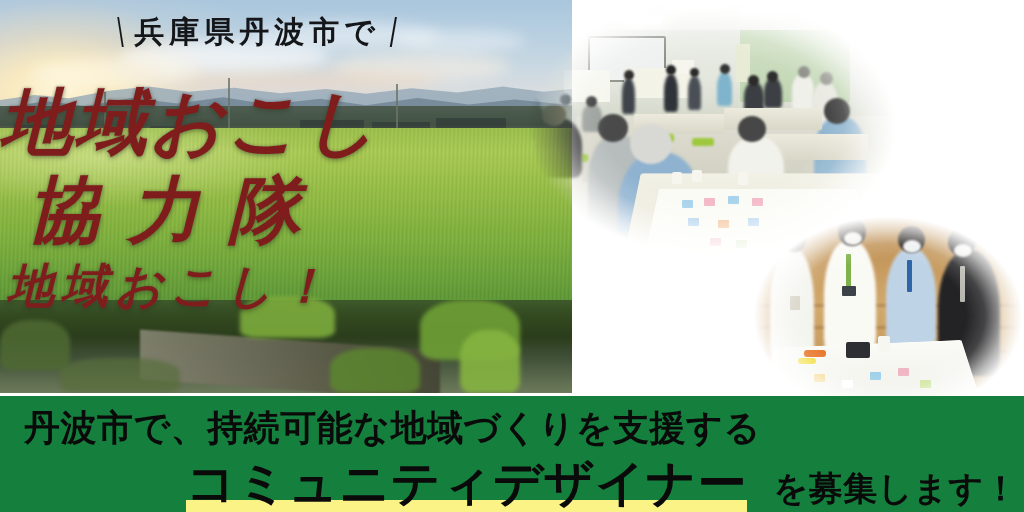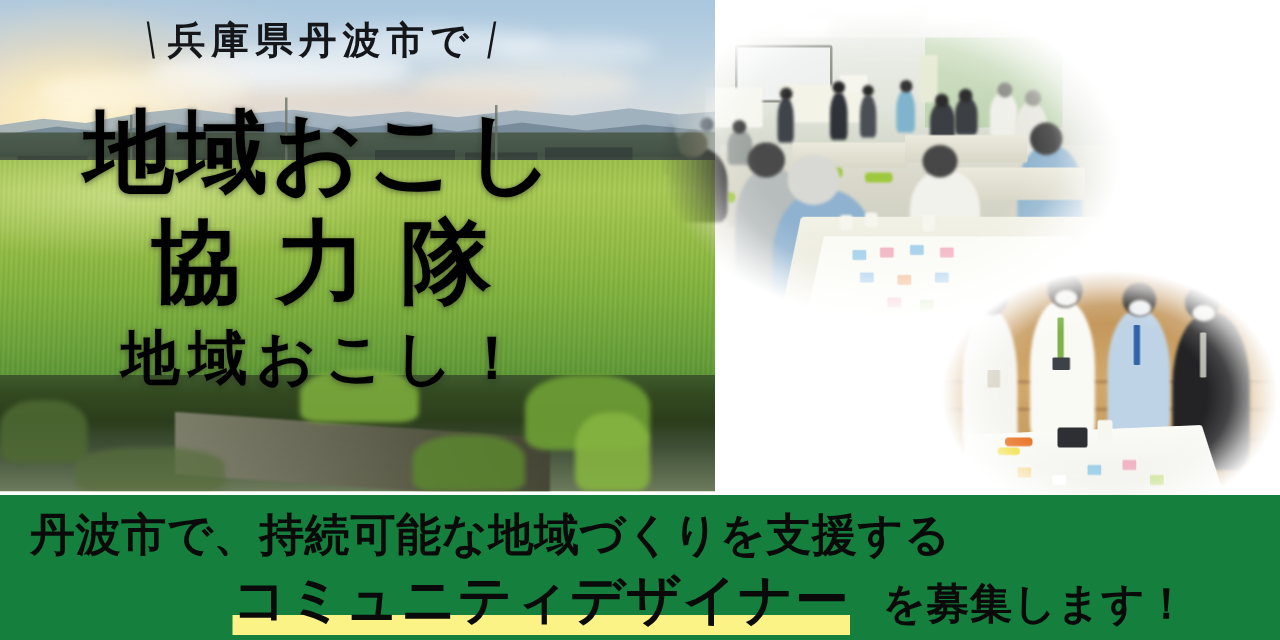--- a/index.html
+++ b/index.html
@@ -182,29 +182,29 @@
     color: #15161a;
   }
   .slash.left  { transform: scaleY(1.55) scaleX(0.9); }
 
   .headline-stack {
     position: absolute;
     left: 0; top: 86px;
     width: 514px;
   }
   .hl {
-    text-align: center;
-    color: #000000;
+    color: #7f1d1d;
     font-weight: 700;
     white-space: nowrap;
     line-height: 1;
     text-shadow:
        0 0 3px rgba(70,70,60,0.45),
        0 2px 5px rgba(40,50,30,0.40);
     font-family: "Liberation Sans", "DejaVu Sans", sans-serif;
+    font-style: italic;
   }
   .hl-1 { font-size: 72px; letter-spacing: 3px; }
   .hl-2 { font-size: 72px; letter-spacing: 28px; margin-top: 16px; padding-left: 28px; }
   .hl-3 { font-size: 47px; letter-spacing: 7px;  margin-top: 16px; padding-left: 7px; }
 
   
   .photo-oval {
     position: absolute;
     overflow: hidden;
   }
@@ -341,21 +341,21 @@
     position: absolute;
     left: 0; right: 0;
     bottom: 1px;
     height: 16px;
     background: #fbf386;
     z-index: 0;
   }
   .bl-hl-text {
     position: relative;
     z-index: 1;
-    font-size: 43px;
+    font-size: 49px;
     font-weight: 700;
     letter-spacing: 1px;
     color: #0a0a0a;
     font-family: Liberation Serif, serif;
   }
   .bl-tail {
     margin-left: 26px;
     font-size: 34px;
     font-weight: 700;
     letter-spacing: 0.5px;

